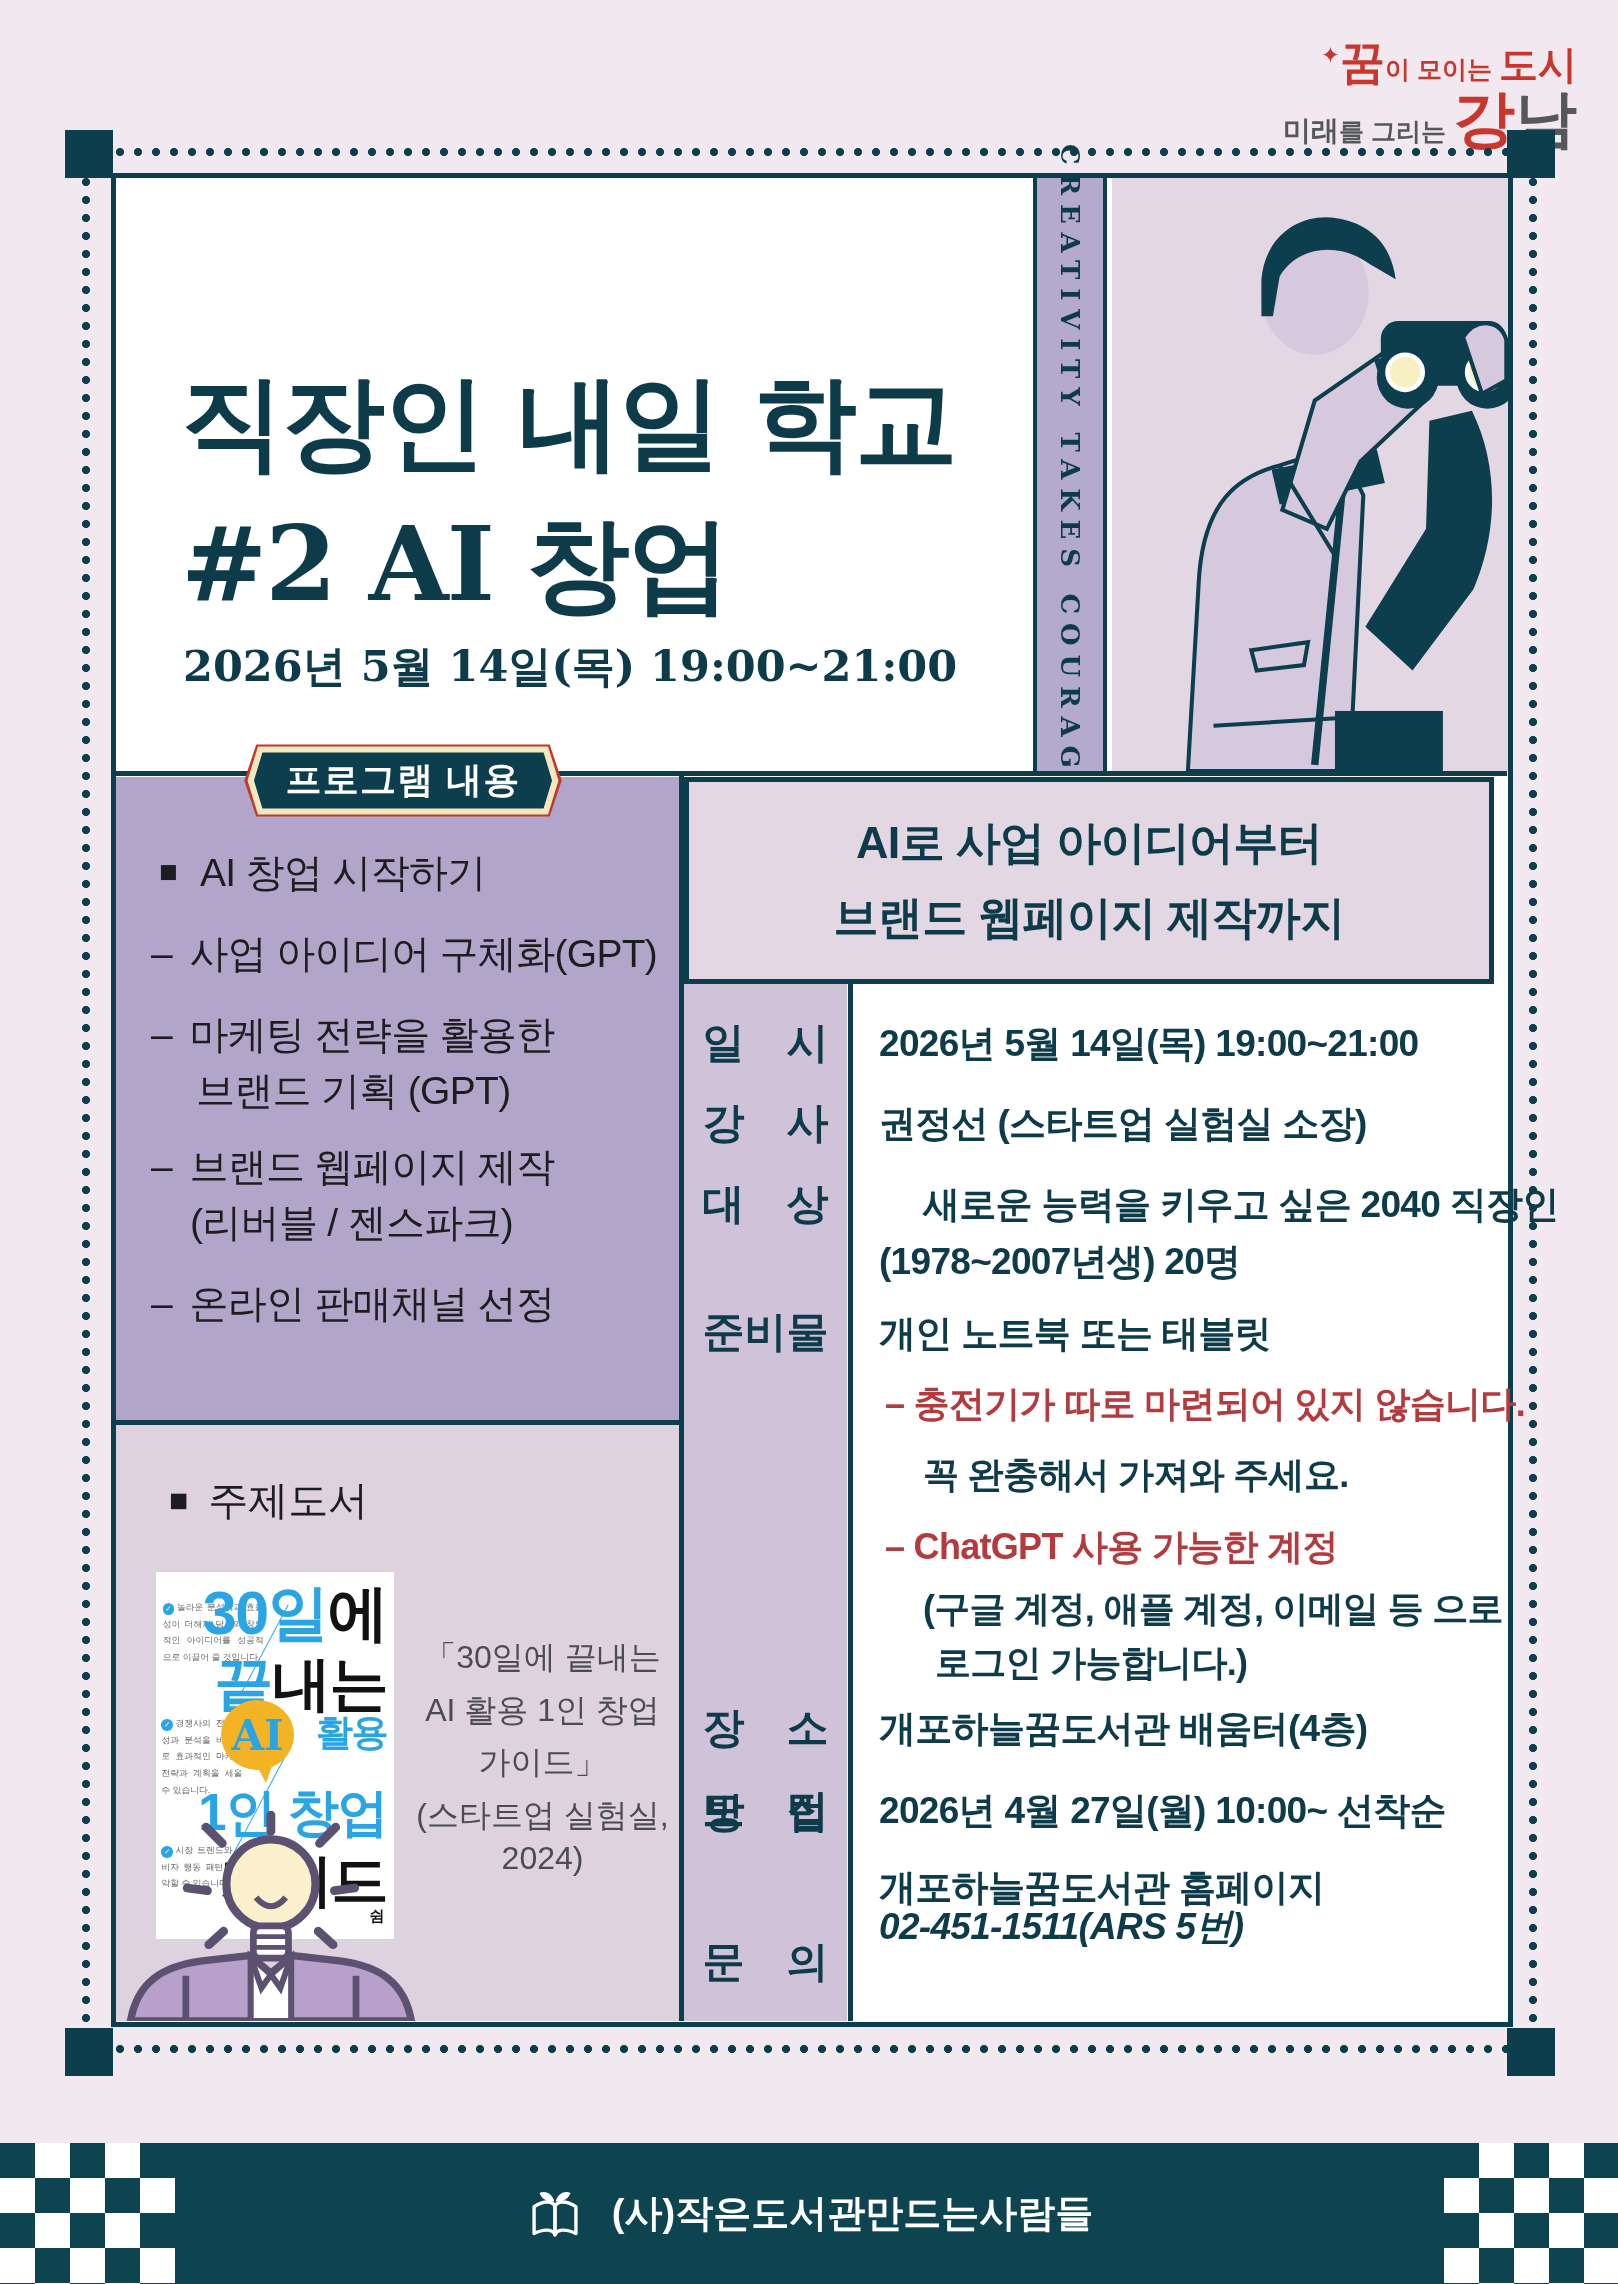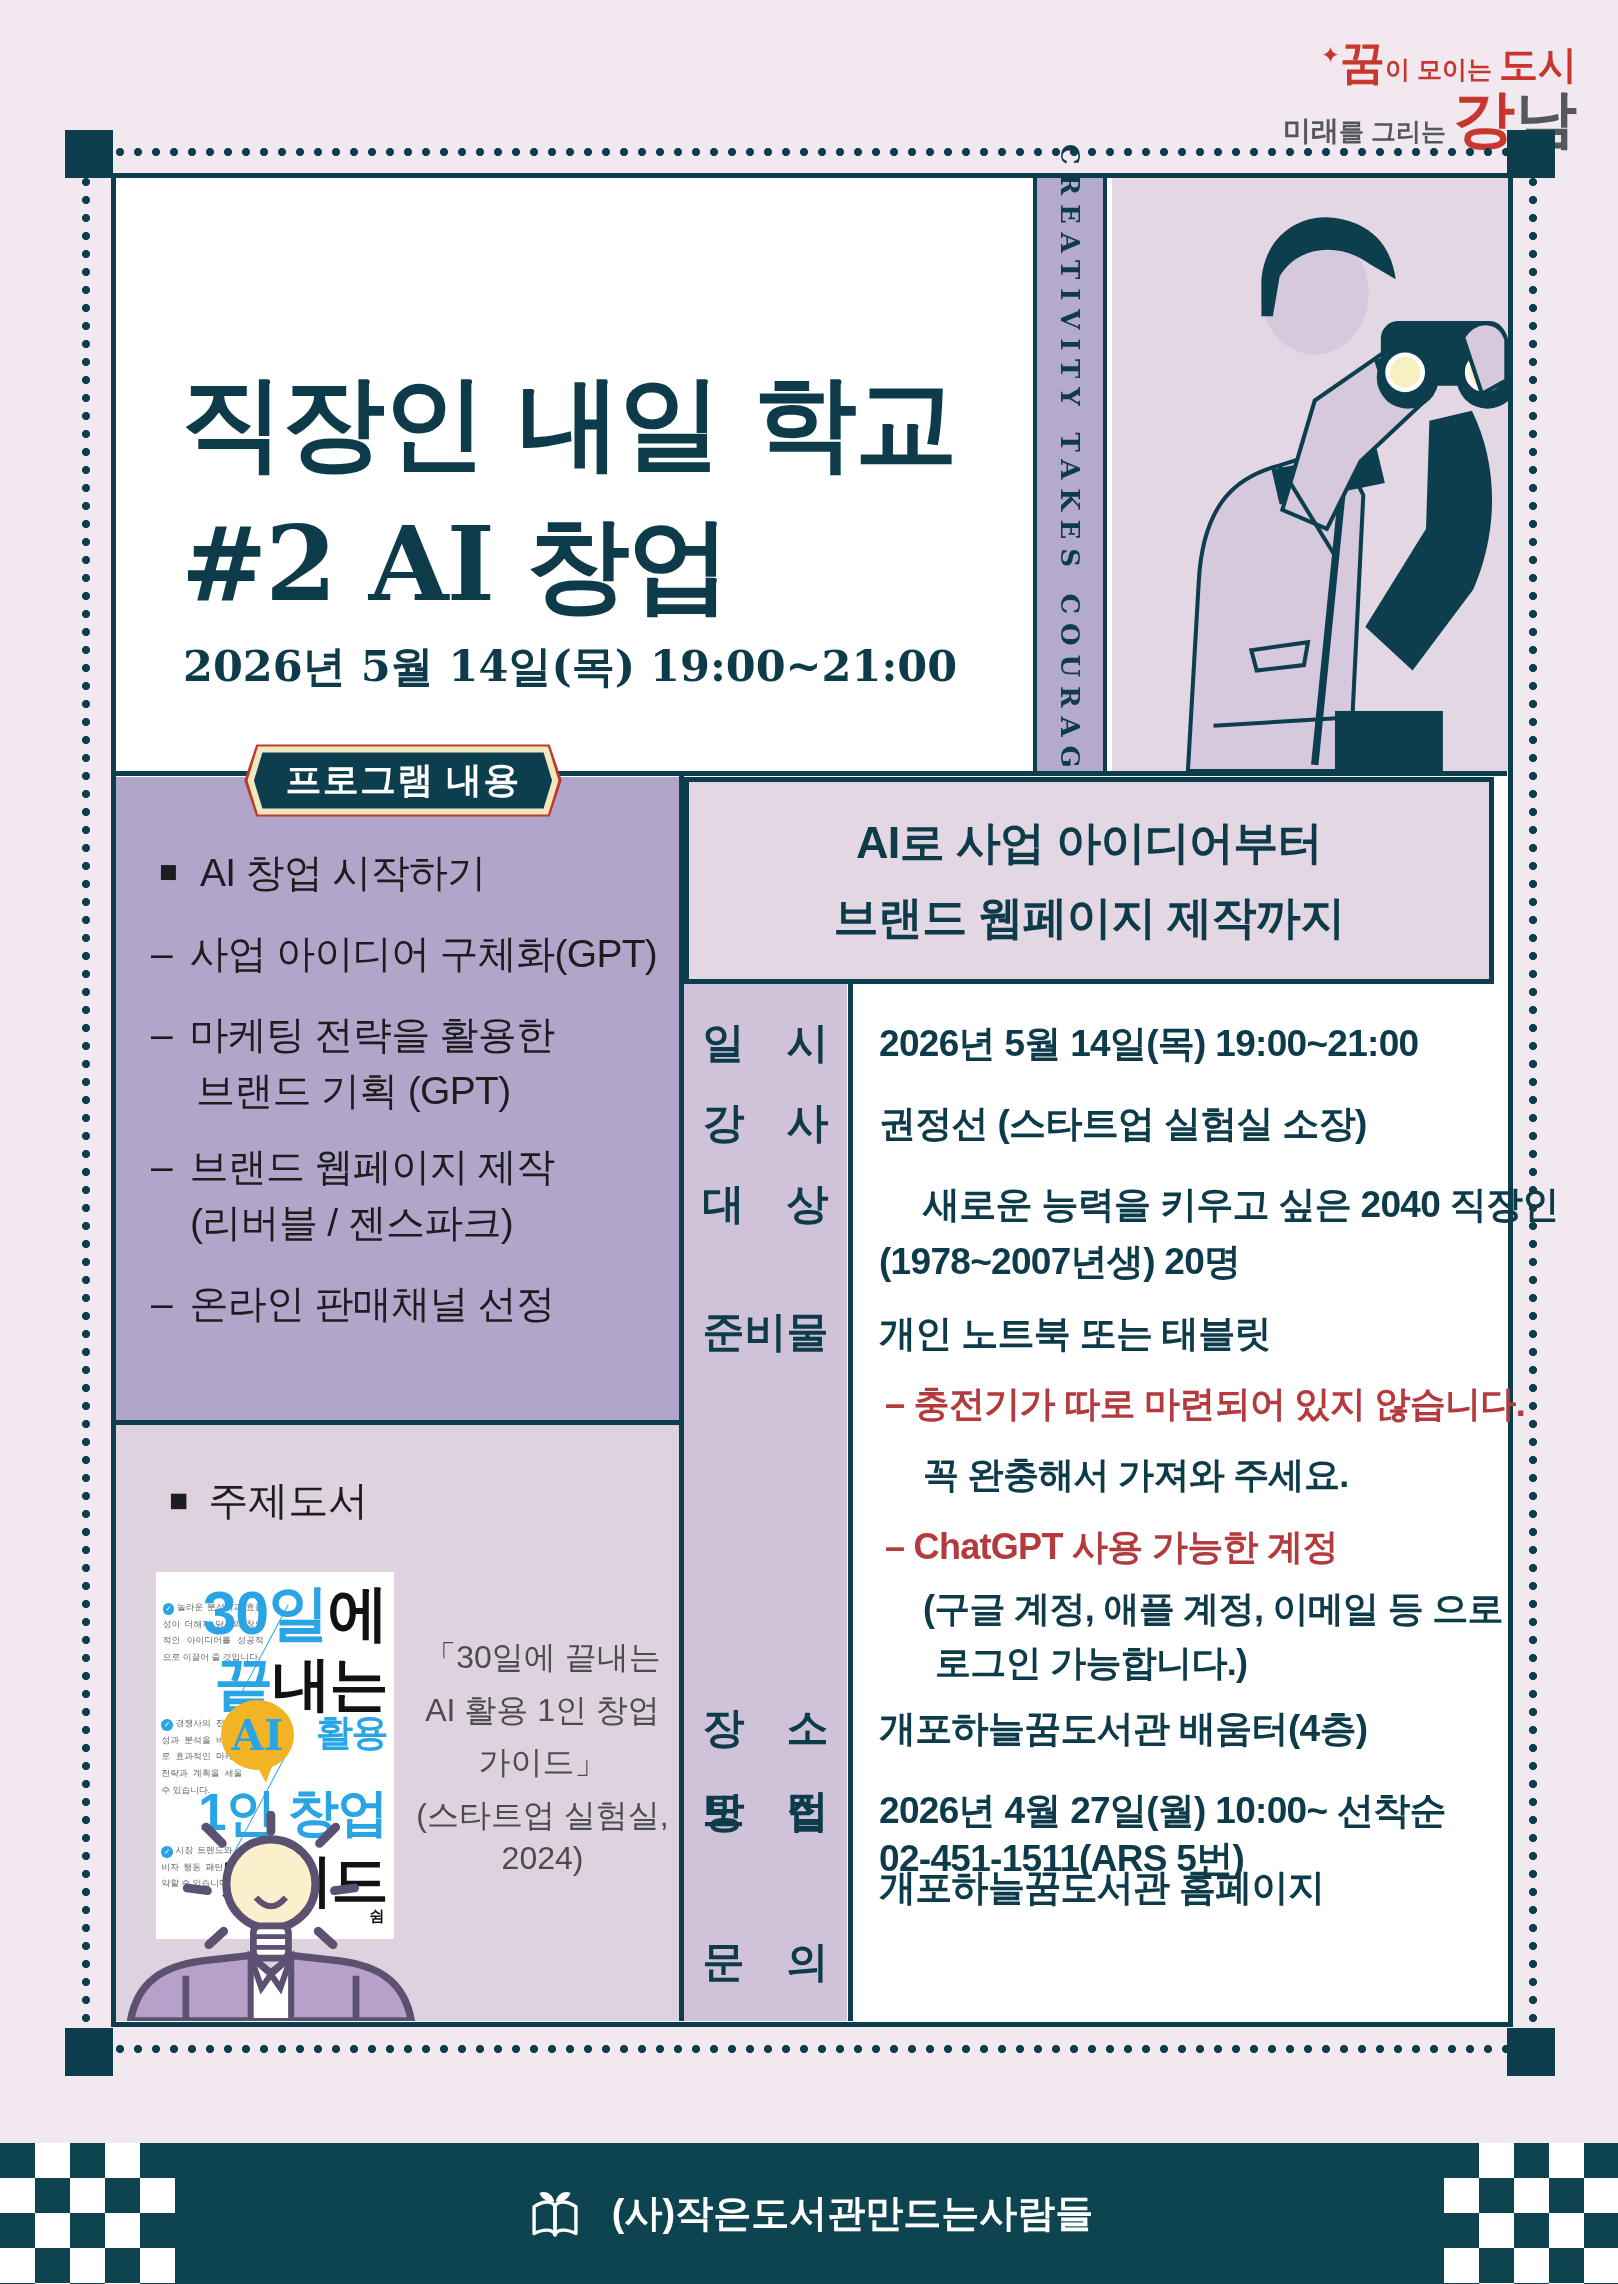--- a/index.html
+++ b/index.html
@@ -302,21 +302,21 @@
     <div class="rlabel" style="top:1522px;">장　소</div>
     <div class="rvalue" style="top:1526px;">개포하늘꿈도서관 배움터(4층)</div>
 
     <div class="rlabel" style="top:1604px;">모　집</div>
     <div class="rvalue" style="top:1608px;">2026년 4월 27일(월) 10:00~ 선착순</div>
 
     <div class="rlabel" style="top:1606px;">방　법</div>
     <div class="rvalue" style="top:1685px;">개포하늘꿈도서관 홈페이지</div>
 
     <div class="rlabel" style="top:1756px;">문　의</div>
-    <div class="rvalue" style="top:1656px;">02-451-1511(ARS 5번)</div>
+    <div class="rvalue" style="top:1724px;font-style:italic;">02-451-1511(ARS 5번)</div>
   </div>
 
   <div class="footer"></div>
   <div class="checker" style="left:0;"></div>
   <div class="checker" style="right:0;"></div>
   <div class="footer-logos">
     <div class="florg">
       <svg width="58" height="58" viewBox="0 0 86 86">
         <path d="M12,32 C28,22 40,24 43,32 L43,74 C40,66 28,64 12,72 Z" fill="none" stroke="#fff" stroke-width="5" stroke-linejoin="round"></path>
         <path d="M74,32 C58,22 46,24 43,32 L43,74 C46,66 58,64 74,72 Z" fill="none" stroke="#fff" stroke-width="5" stroke-linejoin="round"></path>

